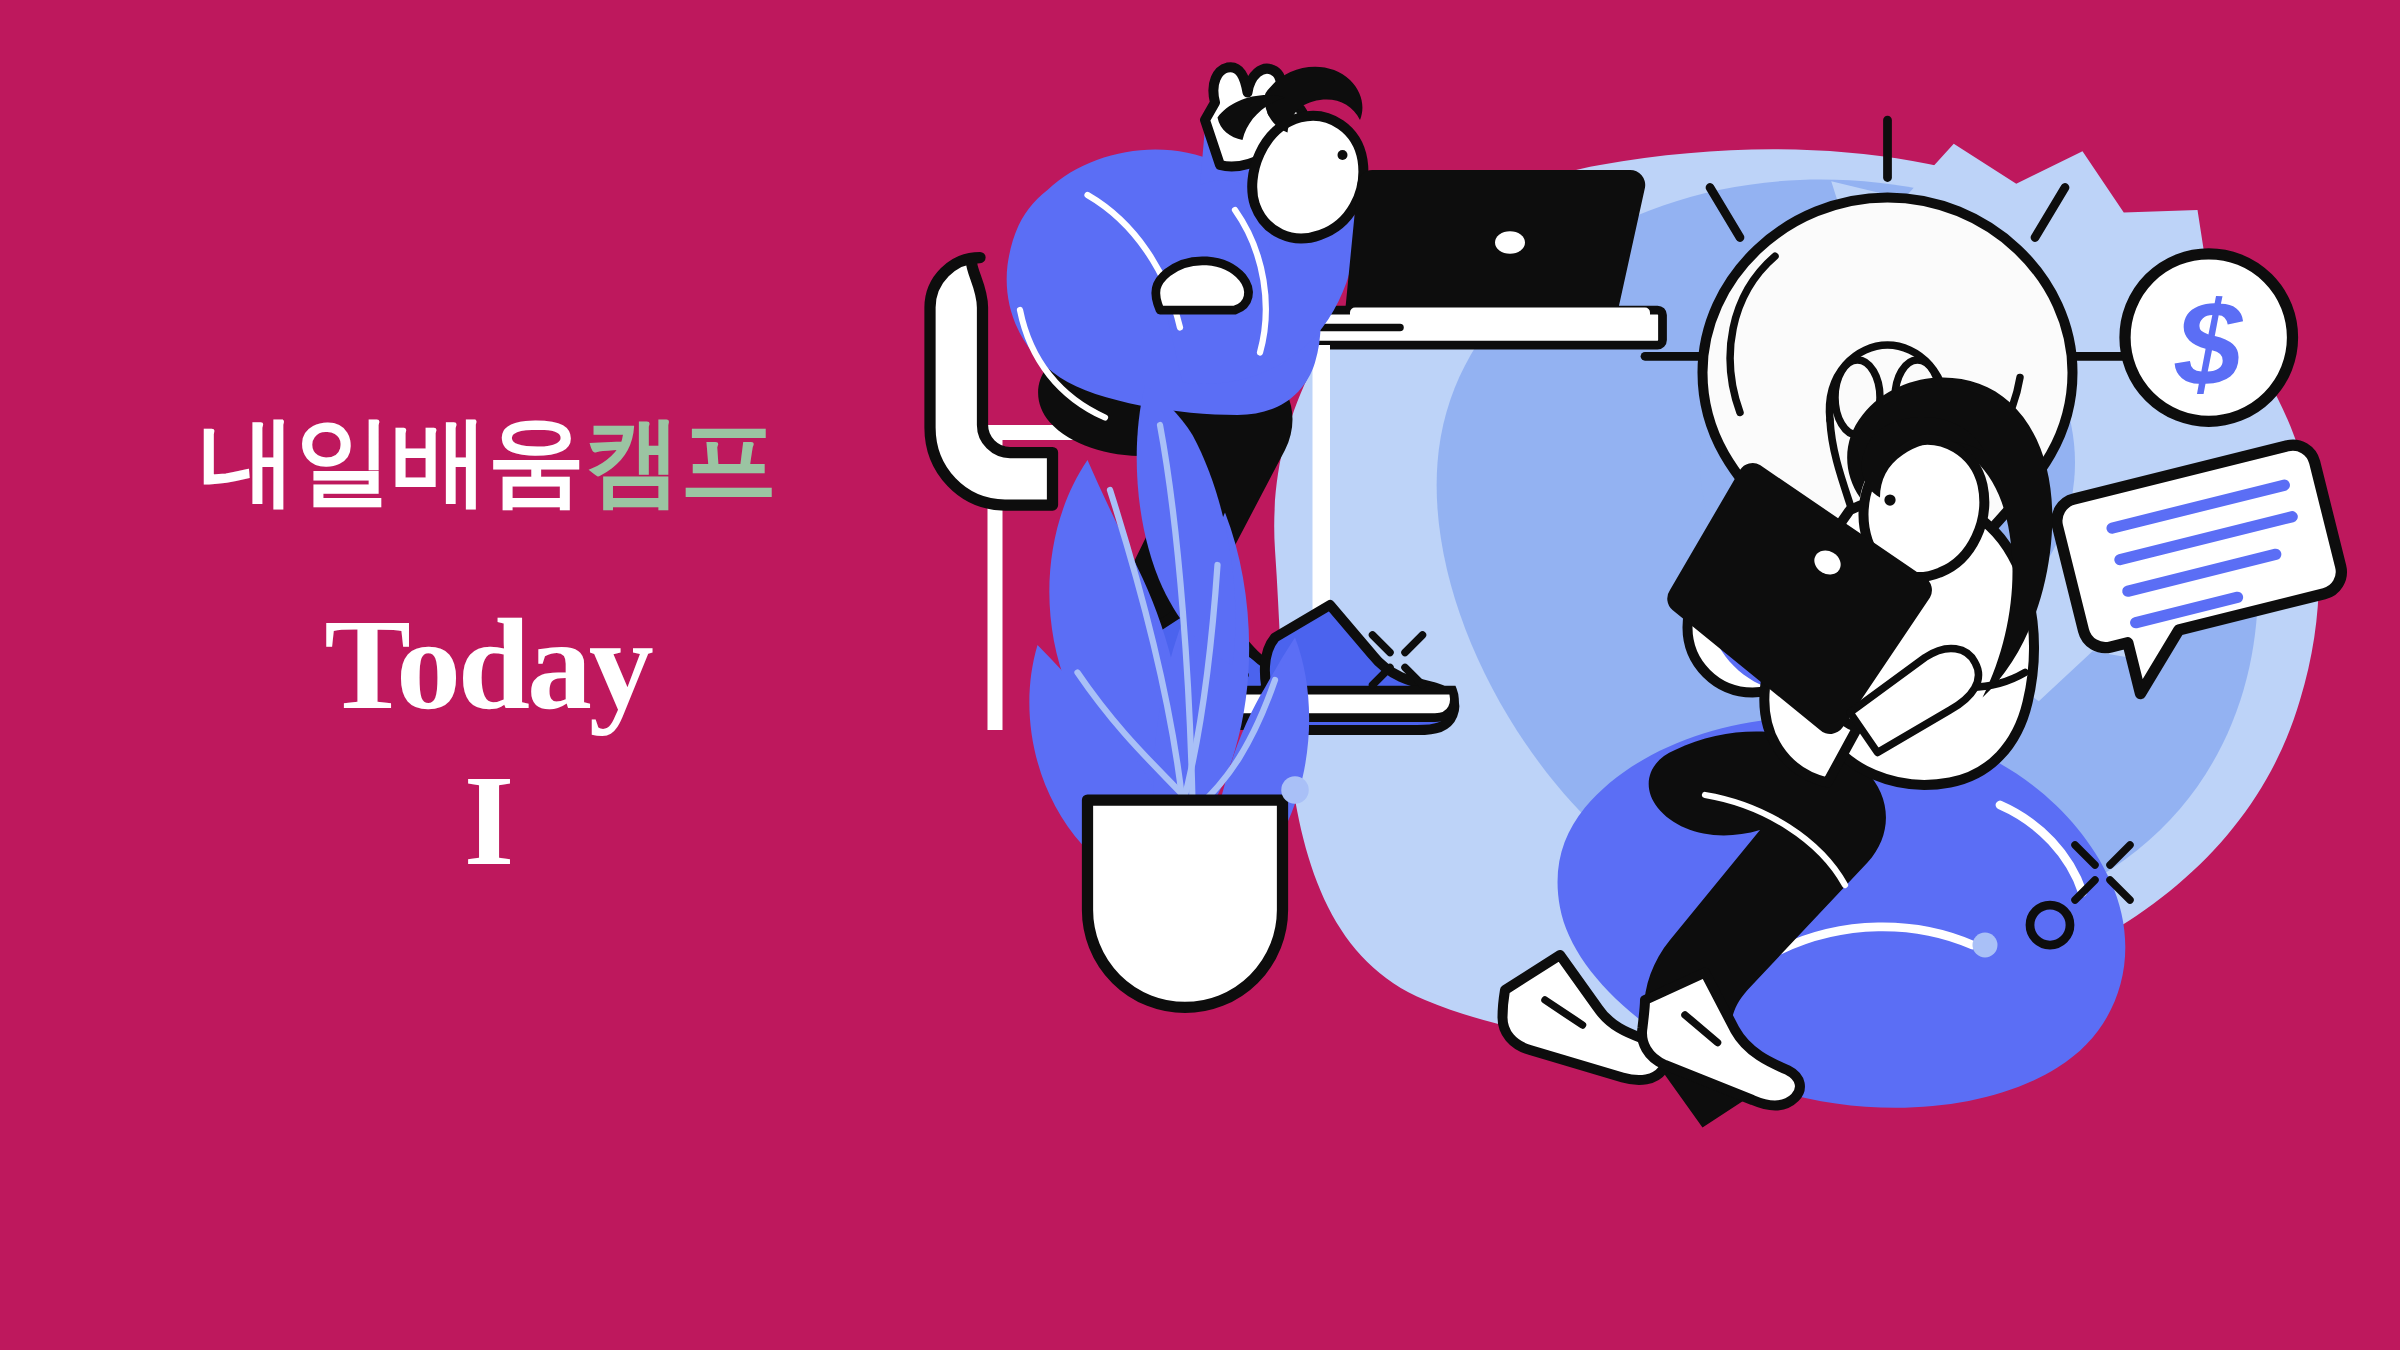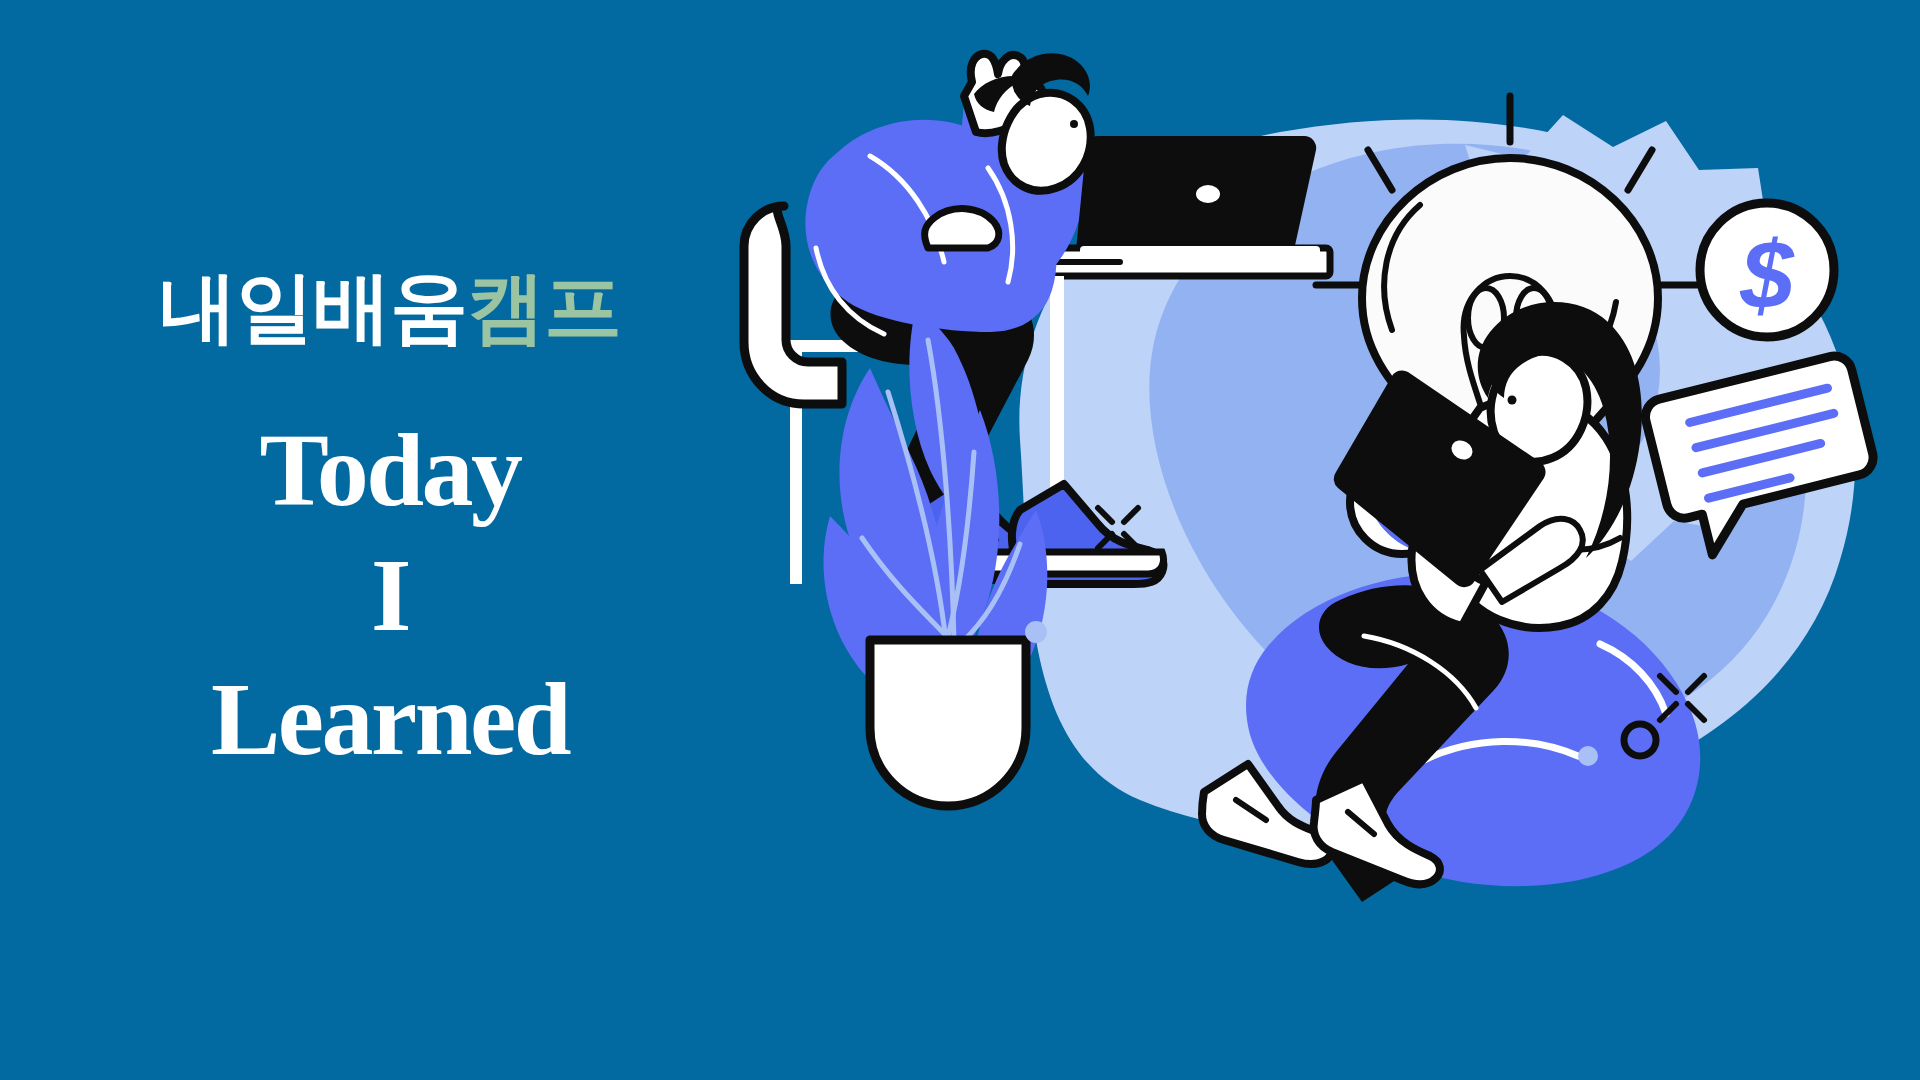--- a/index.html
+++ b/index.html
@@ -7,21 +7,21 @@
   html, body {
     width: 1920px;
     height: 1080px;
     overflow: hidden;
     font-family: "Liberation Sans", sans-serif;
   }
   #stage {
     position: relative;
     width: 1920px;
     height: 1080px;
-    background: #0369a1;
+    background: #be185d;
     overflow: hidden;
   }
 
   
   #text-block {
     position: absolute;
     left: 0;
     top: 0;
     width: 780px;
     height: 1080px;
@@ -72,21 +72,20 @@
 
   <div id="text-block">
 
     <div id="brand-logo">
       <span class="lw">내일배움</span><span class="lg">캠프</span>
     </div>
 
     <h1 id="headline">
       <span class="hl-line">Today</span>
       <span class="hl-line">I</span>
-      <span class="hl-line">Learned</span>
     </h1>
 
   </div>
 
   <div id="illustration">
     <svg viewBox="0 0 1200 1000" xmlns="http://www.w3.org/2000/svg">
       <defs>
         <clipPath id="stageClip">
             <rect x="0" y="0" width="1200" height="1000"></rect>
           </clipPath>

